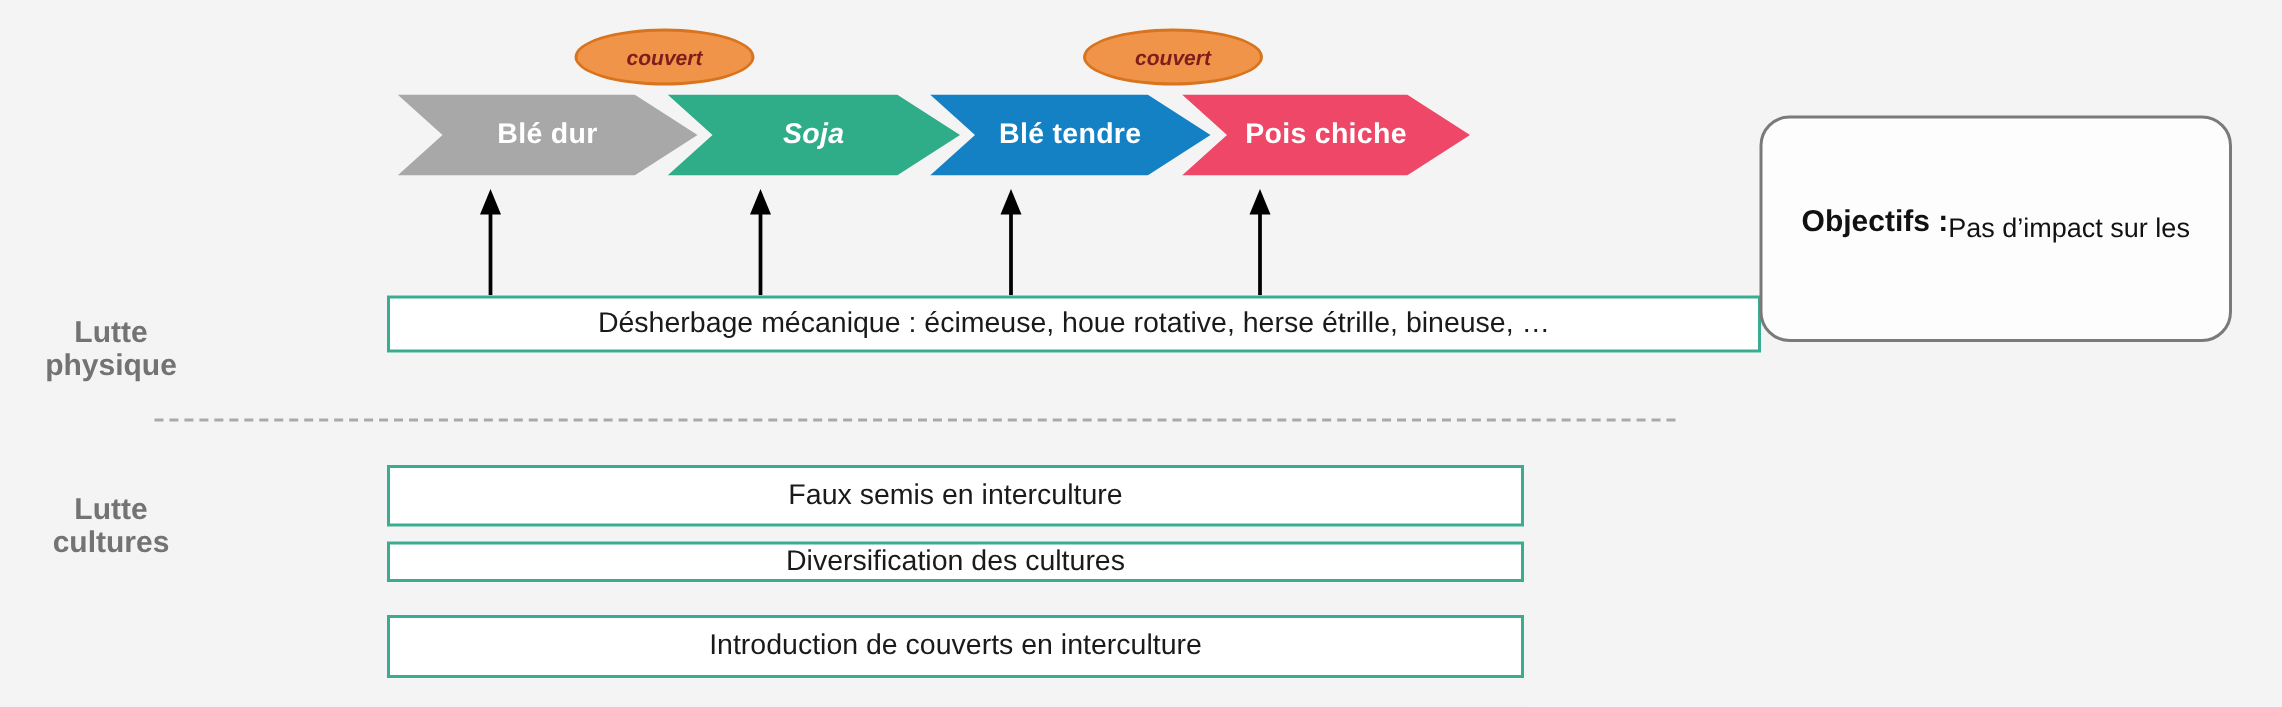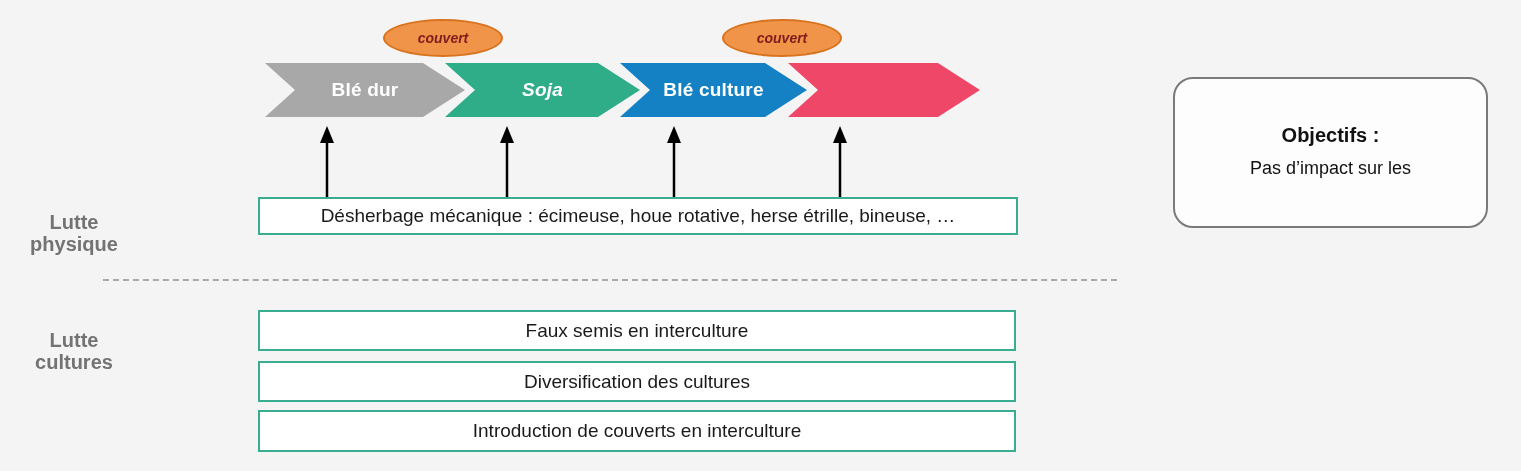--- a/index.html
+++ b/index.html
@@ -43,23 +43,23 @@
   .arrows{position:absolute;left:250px;top:126px;}
 
   
   .tealbox{
     position:absolute;left:258px;width:758px;
     background:#ffffff;border:2px solid #3aac90;
     box-sizing:border-box;
     display:flex;align-items:center;justify-content:center;
     font-size:19px;color:#1a1a1a;text-align:center;
   }
-  .box-desherbage{top:197px;height:38px;width:760px;}
+  .box-desherbage{top:197px;height:38px;width:916px;}
   .box-c1{top:310px;height:41px;}
-  .box-c2{top:361px;height:41px;}
+  .box-c2{top:361px;height:27px;}
   .box-c3{top:410px;height:42px;}
 
   
   .row-label{
     position:absolute;left:15px;width:118px;
     text-align:center;font-weight:bold;color:#737373;
     font-size:20px;line-height:1.1;
   }
   .row-label-physique{top:211px;}
   .row-label-culturale{top:329px;}
@@ -68,40 +68,41 @@
   .divider{
     position:absolute;left:103px;top:279px;width:1014px;height:0;
     border-top:2px dashed #a9a9a9;
   }
 
   
   .objectives{
     position:absolute;left:1173px;top:77px;width:315px;height:151px;
     background:#fdfdfd;border:2px solid #7a7a7a;border-radius:20px;
     box-sizing:border-box;
-    display:flex;flex-direction:column;align-items:center;justify-content:center;
+    display:flex;flex-direction:row;align-items:center;justify-content:center;
     color:#111111;
   }
   .objectives-title{font-weight:bold;font-size:20px;margin-bottom:9px;}
   .objectives-line{font-size:18px;line-height:1.42;text-align:center;}
 </style>
 </head>
 <body>
 
 <div class="stage">
 
   <svg class="chevron-band" viewBox="0 0 715 54" width="715" height="54">
     <polygon points="0,0 158,0 200,27 158,54 0,54 30,27" fill="#a8a8a8"></polygon>
     <polygon points="180,0 333,0 375,27 333,54 180,54 210,27" fill="#2fad89"></polygon>
     <polygon points="355,0 500,0 542,27 500,54 355,54 385,27" fill="#1581c5"></polygon>
     <polygon points="523,0 673,0 715,27 673,54 523,54 553,27" fill="#ee4767"></polygon>
   </svg>
   <div class="chevron-label lbl-0">Blé dur</div>
   <div class="chevron-label lbl-1">Soja</div>
-  <div class="chevron-label lbl-2">Blé culture</div>
+  <div class="chevron-label lbl-2">Blé tendre</div>
+  <div class="chevron-label lbl-3">Pois chiche</div>
 
   <div class="cover cover-1">
     <span>couvert</span>
   </div>
   <div class="cover cover-2">
     <span>couvert</span>
   </div>
 
   <svg class="arrows" viewBox="0 0 700 71" width="700" height="71">
     <g>

